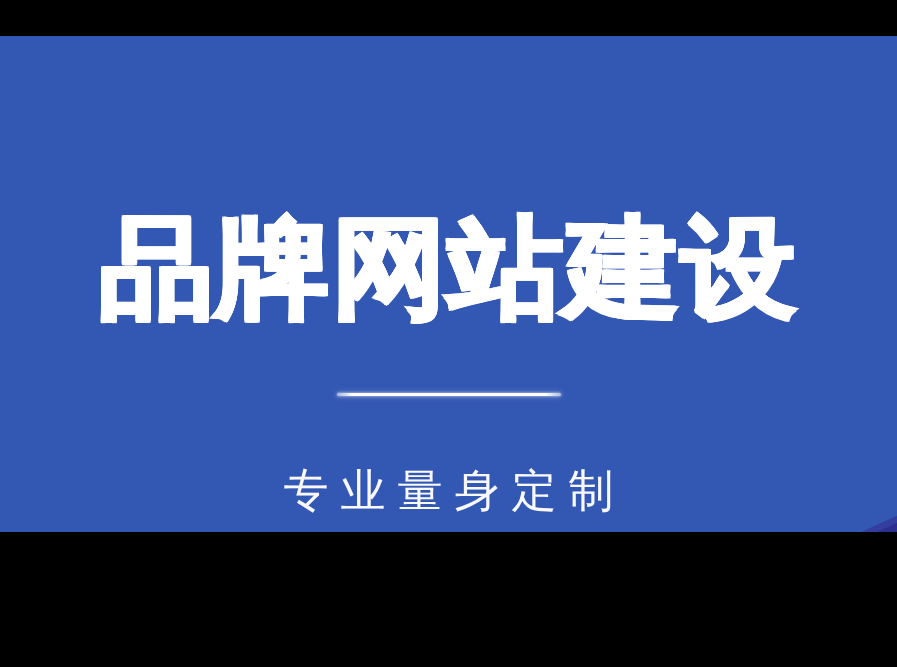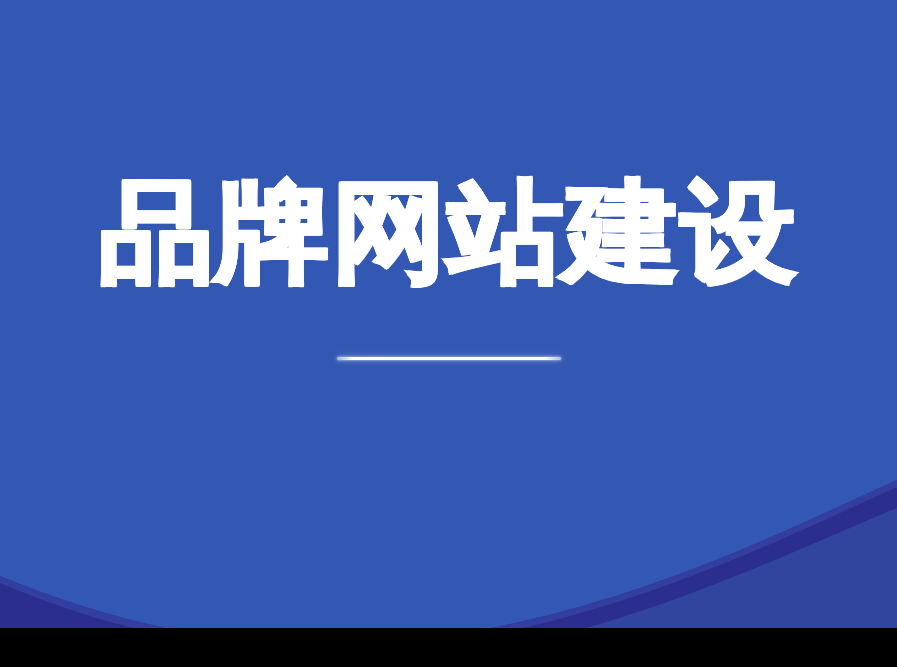--- a/index.html
+++ b/index.html
@@ -4,24 +4,25 @@
 <style>
   html, body {
     margin: 0;
     padding: 0;
     background: #000;
   }
 
   .banner {
     position: relative;
     width: 897px;
-    height: 628px;
+    height: 496px;
     overflow: hidden;
     background: #3358b3;
     font-family: "Liberation Sans", "DejaVu Sans", sans-serif;
+    margin-top: 36px;
   }
 
   
   .wave-layer {
     position: absolute;
     left: 0;
     top: 0;
     width: 897px;
     height: 667px;
     display: block;
@@ -118,15 +119,16 @@
   </svg>
 
   <div class="content">
 
     <div class="headline">品牌网站建设</div>
 
     <div class="divider-wrap">
       <div class="divider"></div>
     </div>
 
+    <div class="subtitle">专业量身定制</div>
 
   </div>
 </div>
 
 </body></html>

